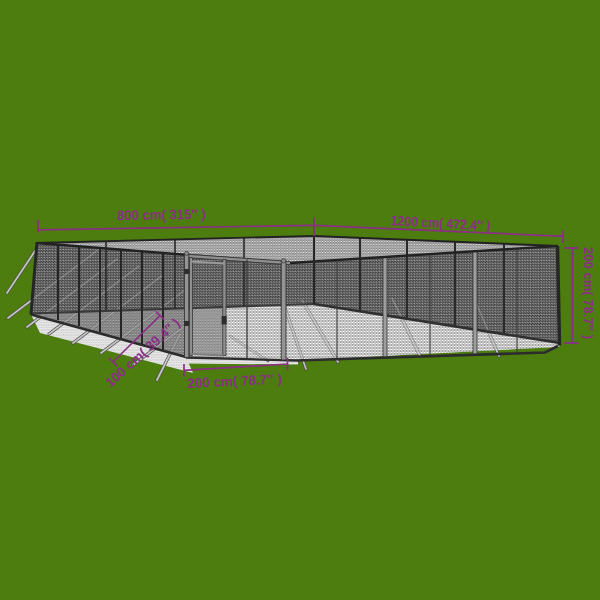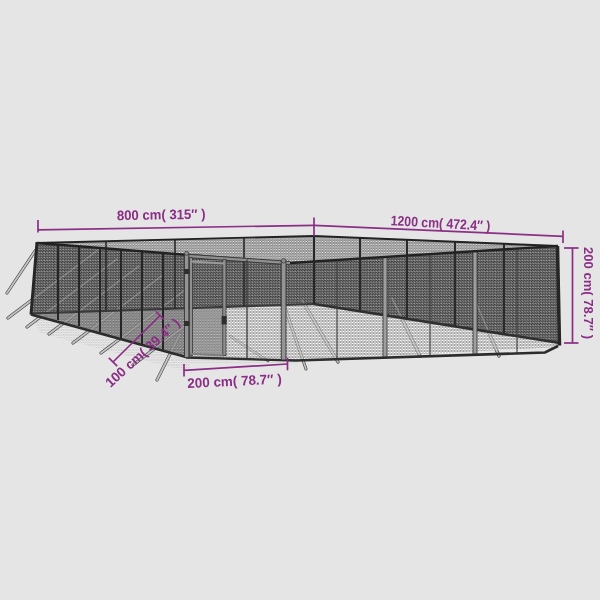--- a/index.html
+++ b/index.html
@@ -1,16 +1,16 @@
 <!DOCTYPE html>
 <html><head>
 <meta charset="utf-8">
 <style>
   html,body{margin:0;padding:0;background:#ffffff;}
-  #page{position:relative;width:600px;height:600px;background:#e5e5e5;overflow:hidden;
+  #page{position:relative;width:600px;height:600px;background:#4d7c0f;overflow:hidden;
         font-family:"Liberation Sans", sans-serif;}
   svg{position:absolute;left:0;top:0;}
   .dim{fill:#8b2e86;font-weight:bold;font-family:"Liberation Sans", sans-serif;}
 </style>
 </head>
 <body>
 <div id="page">
 <svg width="600" height="600" viewBox="0 0 600 600">
 <defs>
   <pattern id="mD" width="2.7" height="2.7" patternUnits="userSpaceOnUse">

